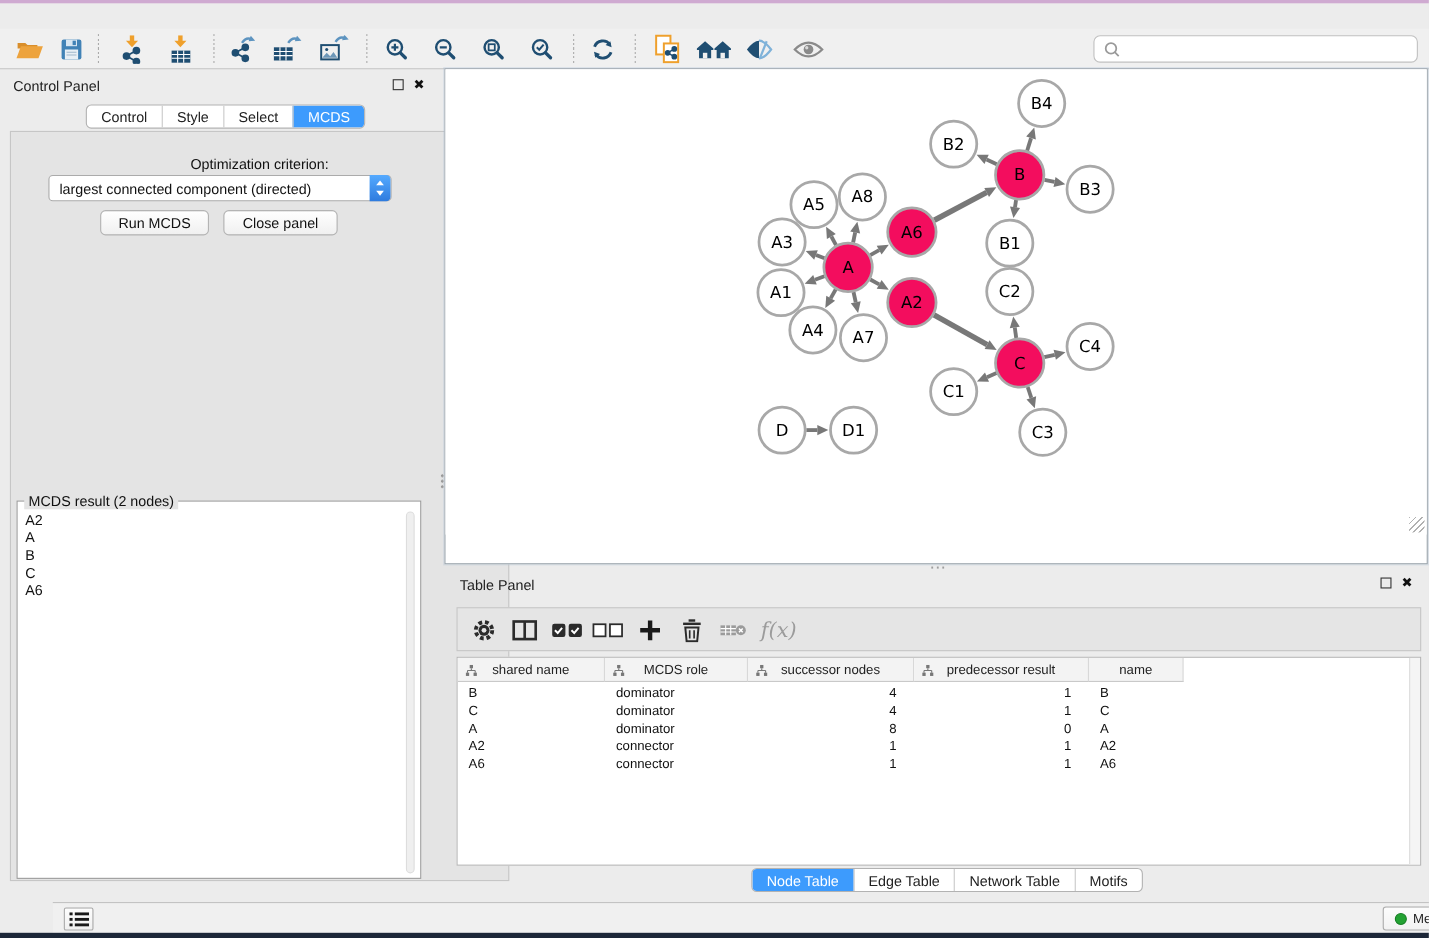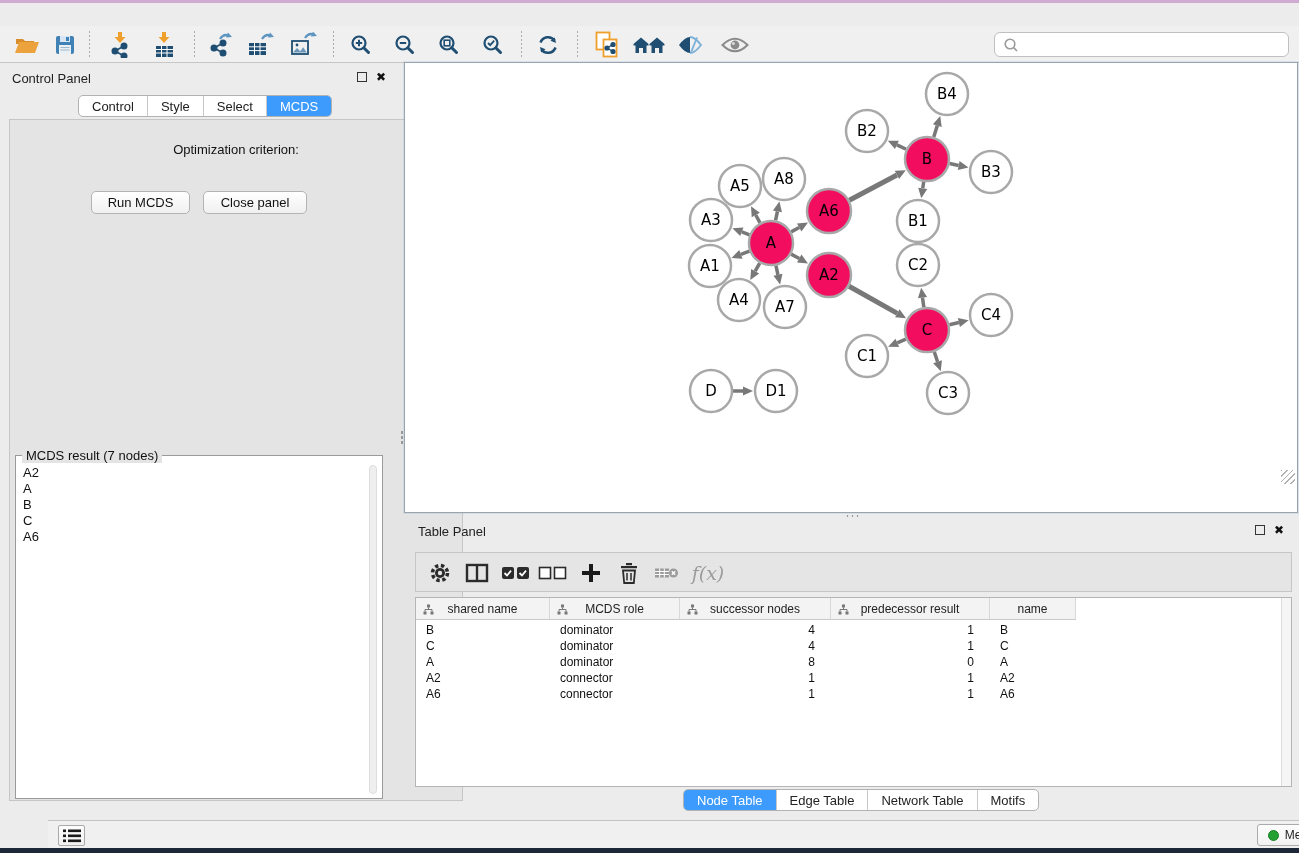--- a/index.html
+++ b/index.html
@@ -280,25 +280,34 @@
   </div>
   <div class="seg-group" style="left:78px; top:95px;">
       <div class="seg">Control</div>
       <div class="seg">Style</div>
       <div class="seg">Select</div>
       <div class="seg active">MCDS</div>
     </div>
 
   <div class="cp-content">
     <div class="opt-label">Optimization criterion:</div>
+    <div class="dropdown">
+      <span>largest connected component (directed)</span>
+      <span class="spin">
+        <svg width="9" height="16" viewBox="0 0 9 16">
+            <path d="M4.5 1 L8 5.5 H1 z" fill="#fff"></path>
+            <path d="M4.5 15 L1 10.5 h7 z" fill="#fff"></path>
+          </svg>
+      </span>
+    </div>
     <div class="mac-btn" style="left:81px; top:71px; width:99px;">Run MCDS</div>
     <div class="mac-btn" style="left:193px; top:71px; width:104px;">Close panel</div>
 
     <div class="groupbox">
-      <span class="legend">MCDS result (7 nodes)</span>
+      <span class="legend">MCDS result (2 nodes)</span>
       <div class="result-list">
           <div class="result-item">A2</div>
           <div class="result-item">A</div>
           <div class="result-item">B</div>
           <div class="result-item">C</div>
           <div class="result-item">A6</div>
         </div>
       <div class="vtrack"></div>
     </div>
   </div>

